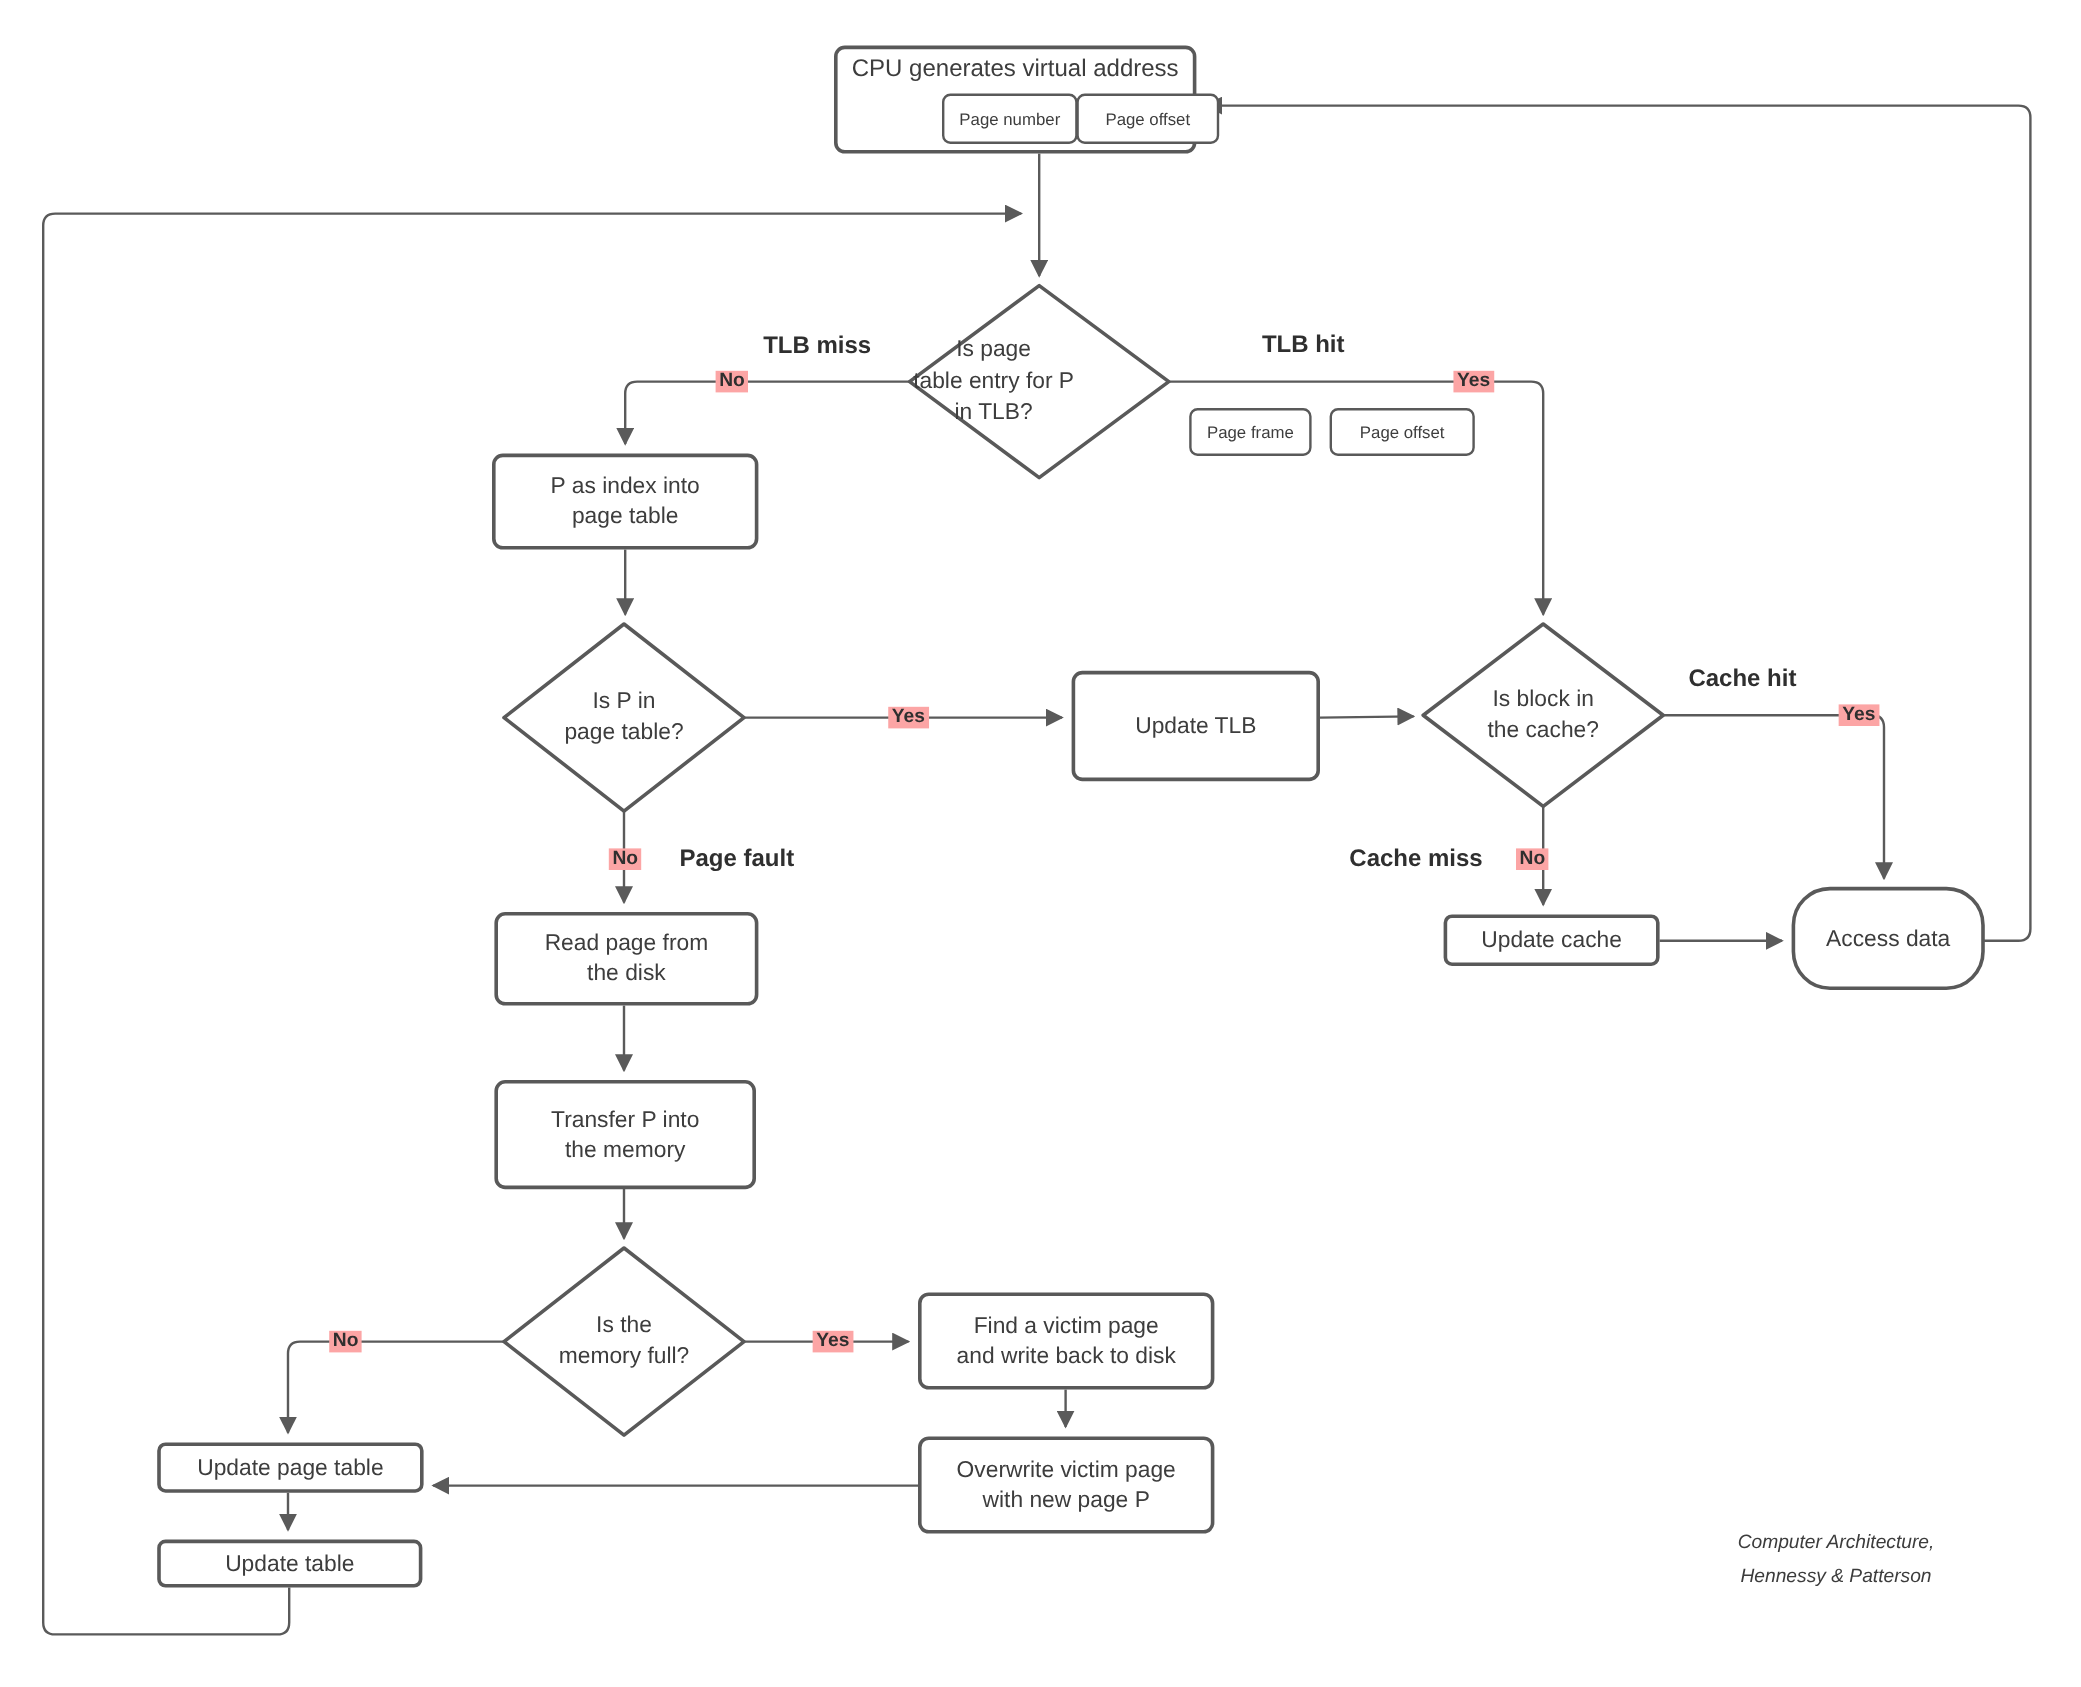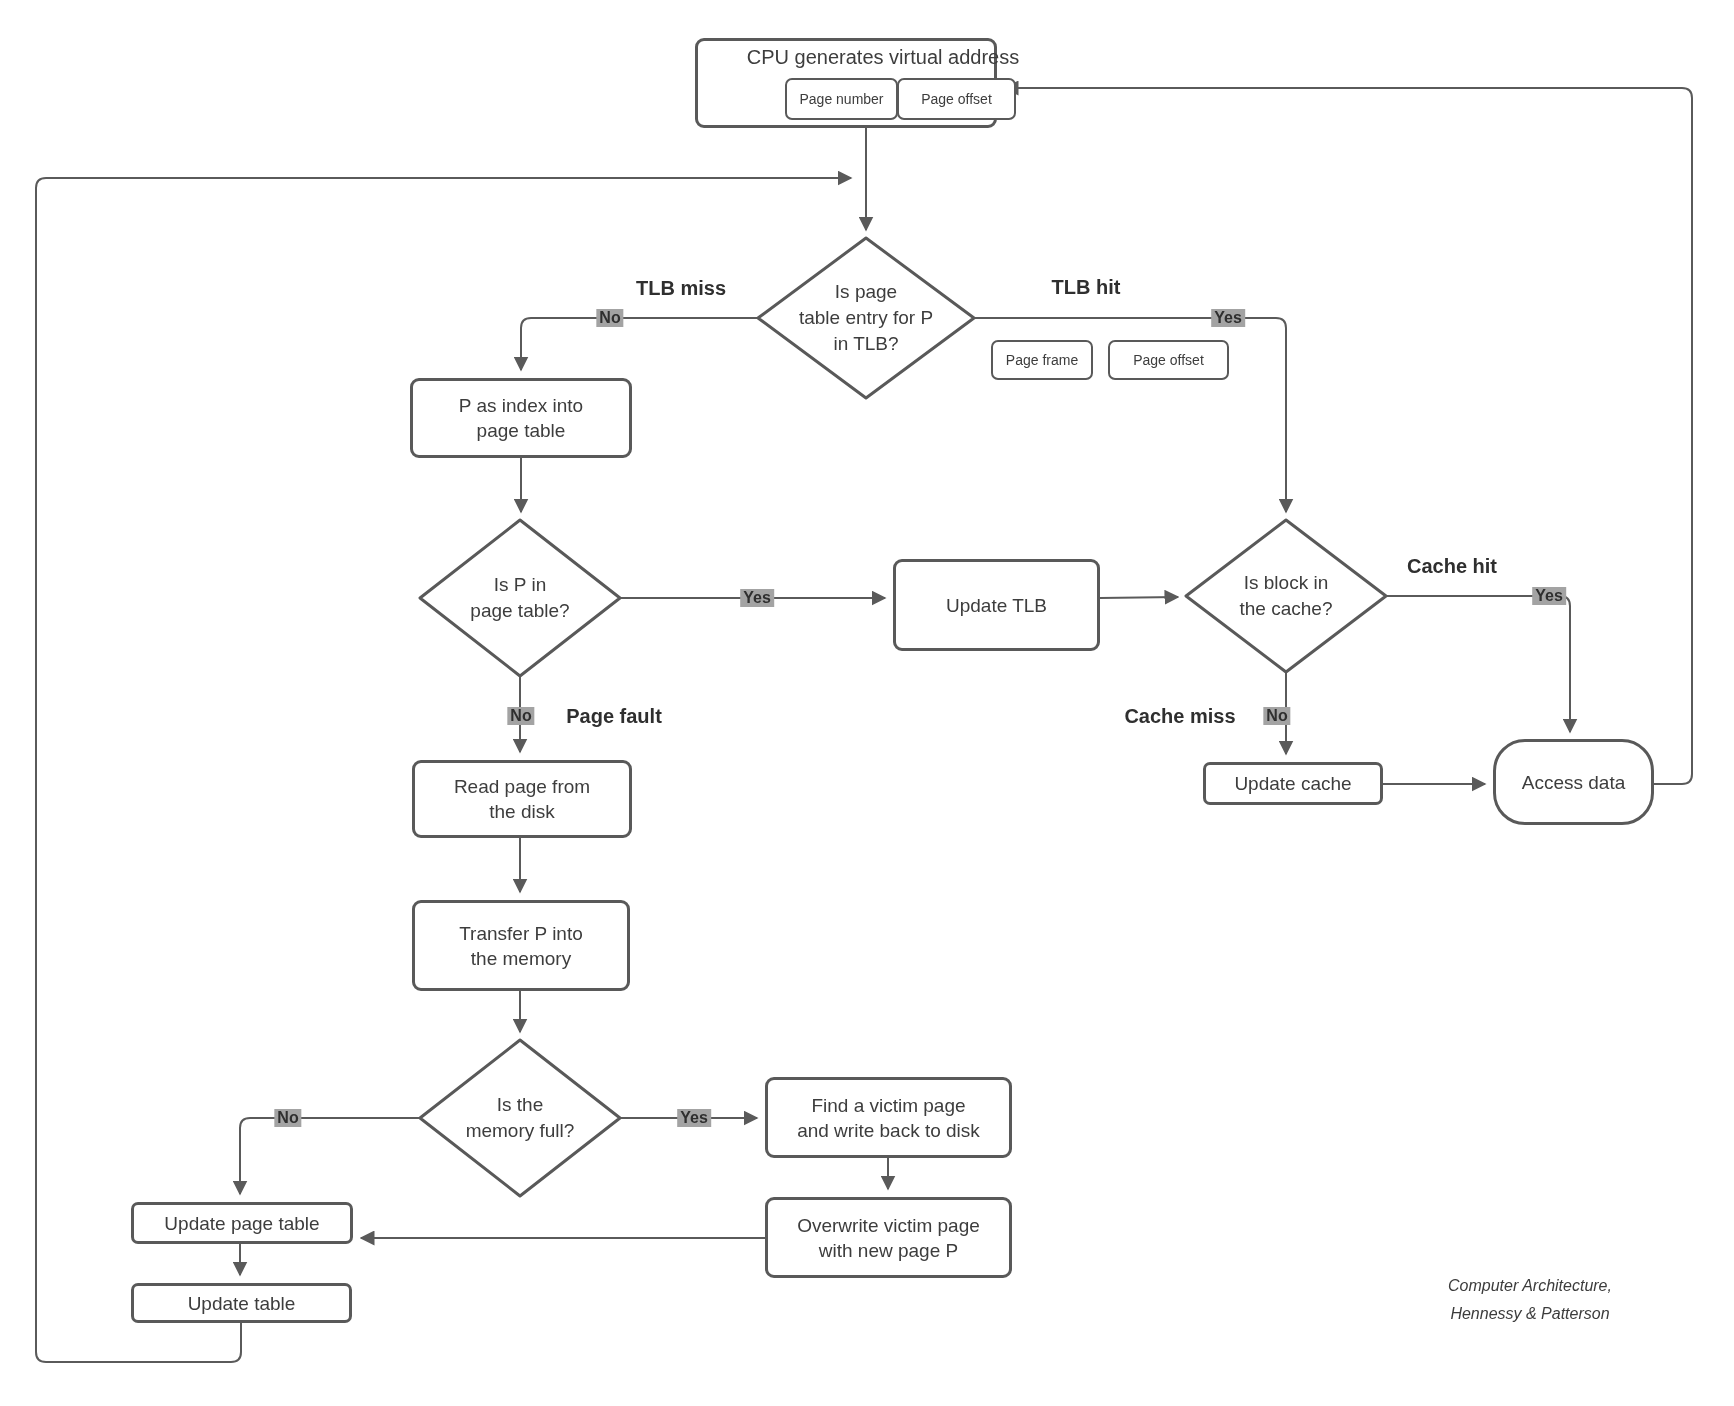--- a/index.html
+++ b/index.html
@@ -20,35 +20,35 @@
     display:flex;align-items:center;justify-content:center;text-align:center;
     font-size:14px;color:#3d3d3d;margin-left:28px;
   }
   .dtext{
     position:absolute;display:flex;align-items:center;justify-content:center;
     text-align:center;font-size:19px;line-height:26px;color:#3d3d3d;
     white-space:pre-line;pointer-events:none;
   }
   .yn{
     position:absolute;transform:translate(-50%,-50%);
-    font-size:16px;font-weight:bold;color:#2f2f2f;background:#a3a3a3;
+    font-size:16px;font-weight:bold;color:#2f2f2f;background:#fca5a5;
     padding:0 3px;line-height:18px;
   }
   .cat{
     position:absolute;transform:translate(-50%,-50%);
     font-size:20px;font-weight:bold;color:#2f2f2f;background:#ffffff;
     padding:0 3px;line-height:22px;white-space:nowrap;
   }
   .credit{
     position:absolute;left:1400px;top:1272px;width:260px;text-align:center;
     font-style:italic;font-size:16px;line-height:28px;color:#3c3c3c;white-space:pre-line;
   }
   .cpu-title{
     position:absolute;left:695px;top:46px;width:302px;text-align:center;
-    font-size:20px;color:#3d3d3d;padding-left:37px;
+    font-size:20px;color:#3d3d3d;
   }
 </style>
 </head>
 <body>
 
 <div id="canvas">
 
   <svg class="layer" width="1734" height="1406" viewBox="0 0 1734 1406">
     <defs>
       <marker id="arrow" viewBox="0 0 10 10" refX="9" refY="5" markerWidth="7.5" markerHeight="7.5" orient="auto-start-reverse">
@@ -101,21 +101,21 @@
 the memory</div>
   <div class="box" style="left:765px;top:1077px;width:247px;height:81px;">Find a victim page
 and write back to disk</div>
   <div class="box" style="left:765px;top:1197px;width:247px;height:81px;">Overwrite victim page
 with new page P</div>
   <div class="box" style="left:131px;top:1202px;width:222px;height:42px;border-radius:7px;text-align:center;">Update page table</div>
   <div class="box" style="left:131px;top:1283px;width:221px;height:40px;border-radius:7px;">Update table</div>
   <div class="box" style="left:1203px;top:762px;width:180px;height:43px;border-radius:7px;">Update cache</div>
   <div class="box" style="left:1493px;top:739px;width:161px;height:86px;border-radius:32px;">Access data</div>
 
-  <div class="dtext" style="left:766px;top:260px;width:200px;height:116px;">Is page
+  <div class="dtext" style="left:728px;top:260px;width:200px;height:116px;">Is page
 table entry for P
 in TLB?</div>
   <div class="dtext" style="left:430px;top:558px;width:180px;height:80px;">Is P in
 page table?</div>
   <div class="dtext" style="left:1196px;top:556px;width:180px;height:80px;">Is block in
 the cache?</div>
   <div class="dtext" style="left:430px;top:1078px;width:180px;height:80px;">Is the
 memory full?</div>
 
   <div class="cat" style="left:681px;top:288px;">TLB miss</div>

